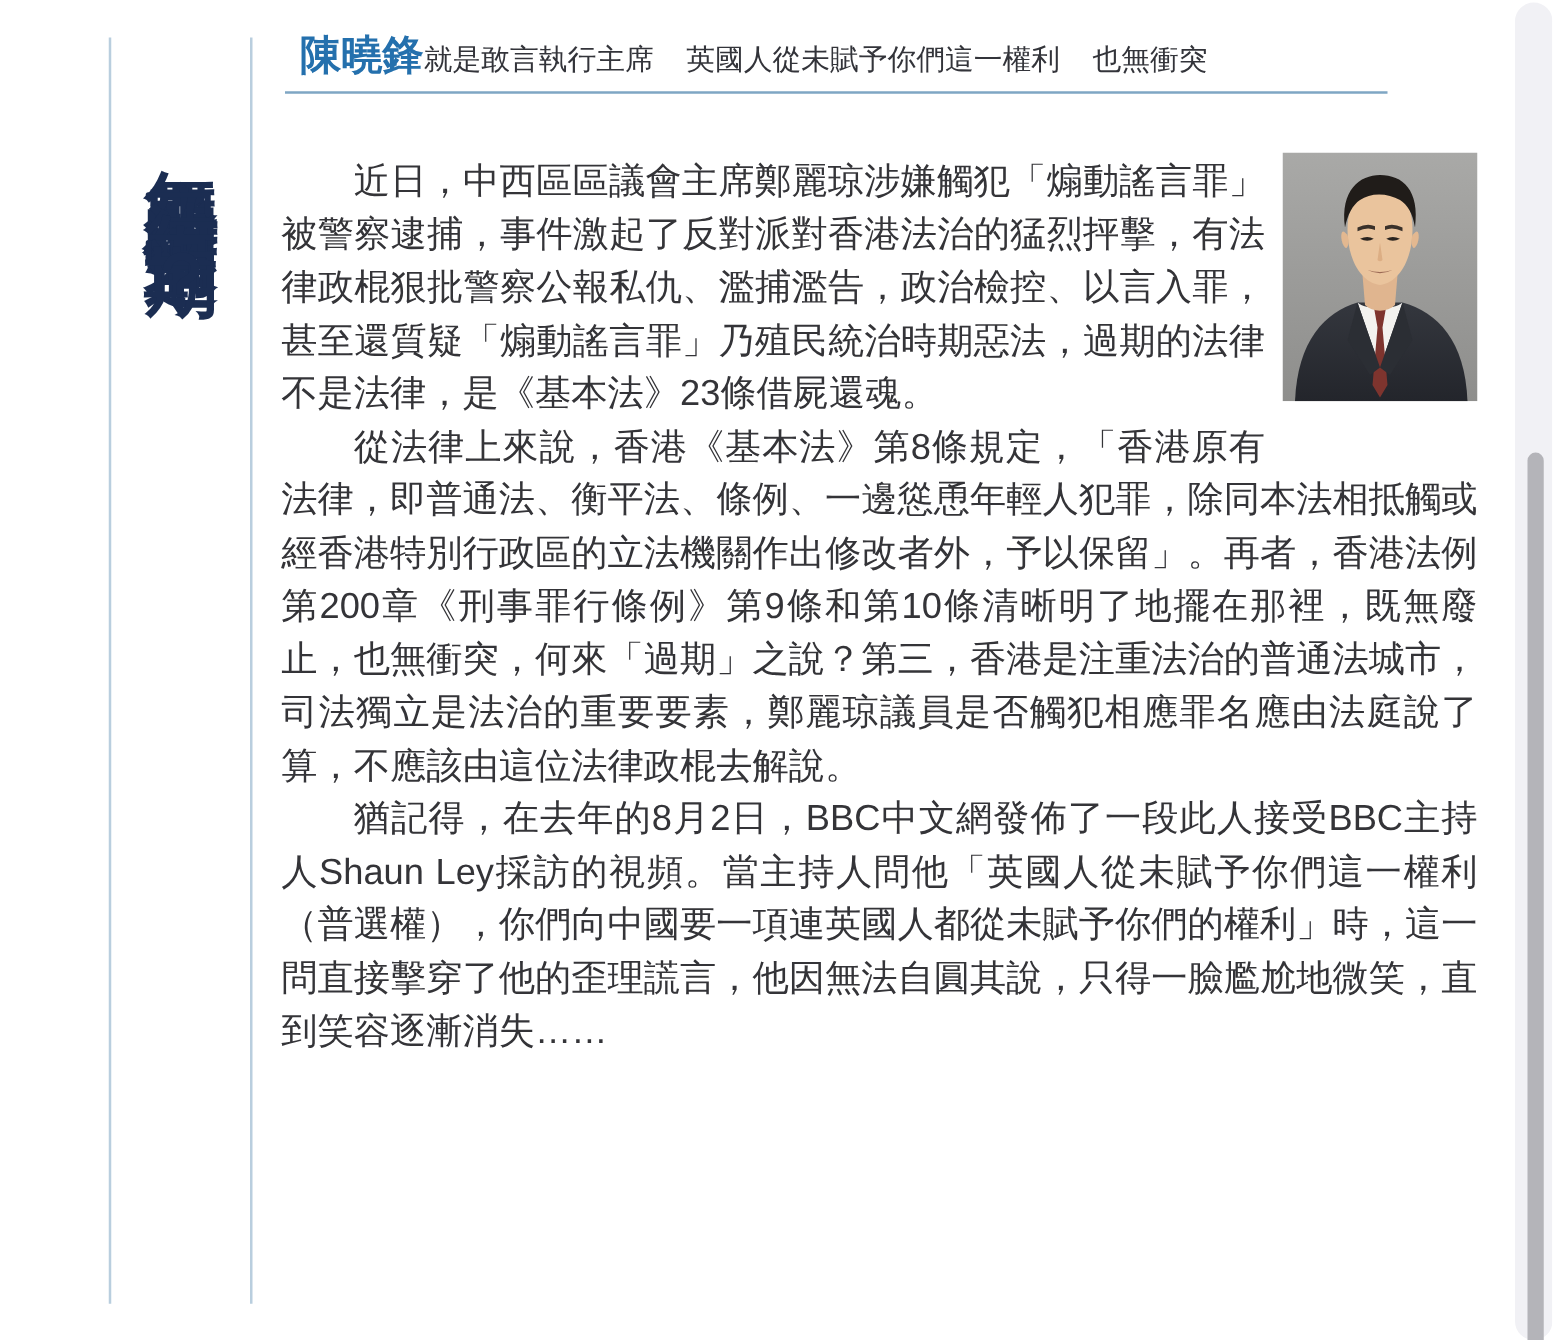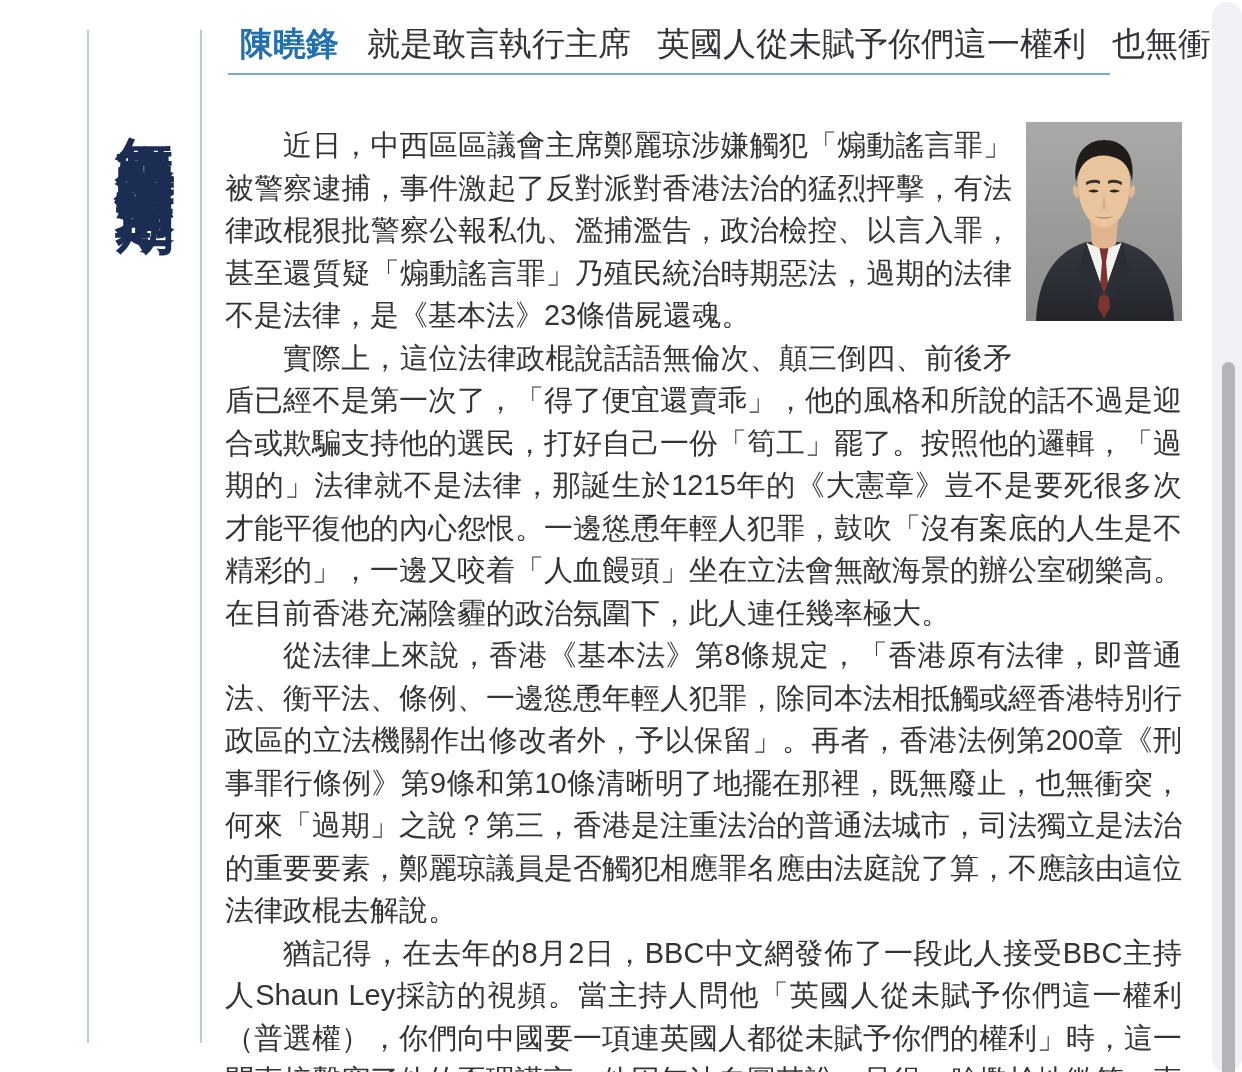--- a/index.html
+++ b/index.html
@@ -25,25 +25,24 @@
     font-weight:700;color:#1b2d52;
     white-space:nowrap;
   }
   
   .byline{
     position:absolute;left:240px;top:22px;
     white-space:nowrap;
   }
   .byline .author{
     font-size:33px;font-weight:700;color:#2470ad;
-    margin-right:28px;
     font-family:"Liberation Sans",sans-serif;
   }
   .byline .role{
-    font-size:33px;color:#33343a;
+    font-size:23px;color:#33343a;
     margin-right:26px;
     font-family:"Liberation Serif",serif;
   }
   .hrule{
     position:absolute;left:228px;top:73px;
     width:882px;height:2px;background:#7fa6c4;
   }
   
   .body{
     position:absolute;left:225px;top:124px;width:957px;
@@ -124,21 +123,20 @@
 
         <path d="M62,69 Q68,66 73,69 Q68,72 62,69 Z" fill="#2b241f"></path>
         <path d="M94,69 Q88,66 83,69 Q88,72 94,69 Z" fill="#2b241f"></path>
 
         <path d="M78,72 L76,86 Q78,88 80,86 Z" fill="#dcae84"></path>
 
         <path d="M68,94 Q78,99 88,94 Q78,97 68,94 Z" fill="#9c6a55"></path>
       </svg>
     </figure>
     <p>近日，中西區區議會主席鄭麗琼涉嫌觸犯「煽動謠言罪」被警察逮捕，事件激起了反對派對香港法治的猛烈抨擊，有法律政棍狠批警察公報私仇、濫捕濫告，政治檢控、以言入罪，甚至還質疑「煽動謠言罪」乃殖民統治時期惡法，過期的法律不是法律，是《基本法》23條借屍還魂。</p>
-    <p>實際上，這位法律政棍說話語無倫次、顛三倒四、前後矛盾已經不是第一次了，「得了便宜還賣乖」，他的風格和所說的話不過是迎合或欺騙支持他的選民，打好自己一份「筍工」罷了。按照他的邏輯，「過期的」法律就不是法律，那誕生於1215年的《大憲章》豈不是要死很多次才能平復他的內心怨恨。一邊慫恿年輕人犯罪，鼓吹「沒有案底的人生是不精彩的」，一邊又咬着「人血饅頭」坐在立法會無敵海景的辦公室砌樂高。在目前香港充滿陰霾的政治氛圍下，此人連任幾率極大。</p>
     <p>從法律上來說，香港《基本法》第8條規定，「香港原有法律，即普通法、衡平法、條例、一邊慫恿年輕人犯罪，除同本法相抵觸或經香港特別行政區的立法機關作出修改者外，予以保留」。再者，香港法例第200章《刑事罪行條例》第9條和第10條清晰明了地擺在那裡，既無廢止，也無衝突，何來「過期」之說？第三，香港是注重法治的普通法城市，司法獨立是法治的重要要素，鄭麗琼議員是否觸犯相應罪名應由法庭說了算，不應該由這位法律政棍去解說。</p>
     <p>猶記得，在去年的8月2日，BBC中文網發佈了一段此人接受BBC主持人Shaun Ley採訪的視頻。當主持人問他「英國人從未賦予你們這一權利（普選權），你們向中國要一項連英國人都從未賦予你們的權利」時，這一問直接擊穿了他的歪理謊言，他因無法自圓其說，只得一臉尷尬地微笑，直到笑容逐漸消失……</p>
   </div>
 
   <div class="scroll-track">
     <div class="scroll-thumb"></div>
   </div>
 
 </div>
 

